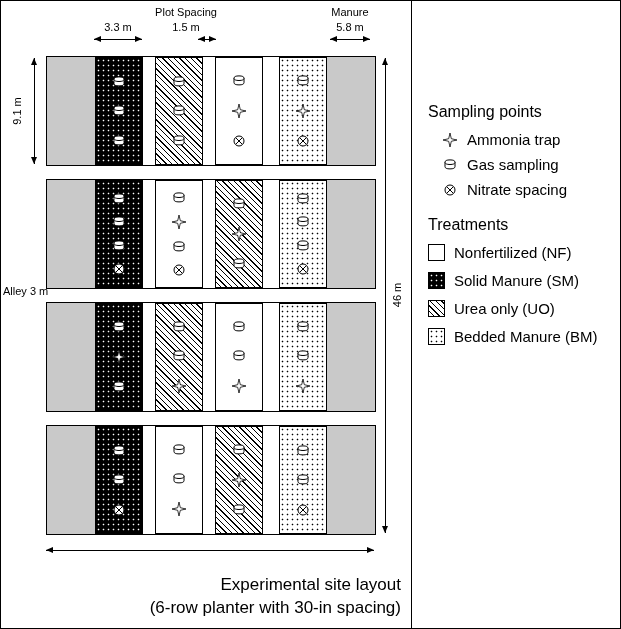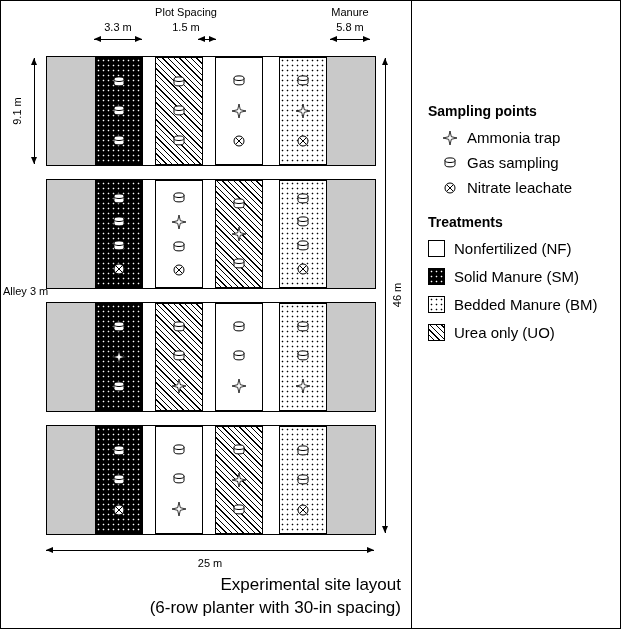--- a/index.html
+++ b/index.html
@@ -33,21 +33,21 @@
     display:flex;flex-direction:column;justify-content:space-evenly;align-items:center;}
   .plot-icon{line-height:0;display:block;}
 
   
   .pattern-sm{background-color:#000;background-image:radial-gradient(#fff 0.7px,transparent 1.1px);background-size:5px 5px;}
   .pattern-bm{background-color:#fff;background-image:radial-gradient(#000 0.7px,transparent 1.1px);background-size:5px 5px;}
   .pattern-uo{background:repeating-linear-gradient(45deg,#fff 0,#fff 3px,#000 3px,#000 4px);}
   .pattern-nf{background:#fff;}
 
   
-  .legend-title{font-weight:bold;font-size:14px;margin-bottom:10px;}
+  .legend-title{font-weight:normal;font-size:16px;margin-bottom:10px;}
   .legend-title.treatments{margin-top:18px;}
   .legend-item{display:flex;align-items:center;gap:9px;margin-bottom:8px;font-size:15px;}
   .legend-item.sampling{padding-left:14px;}
   .legend-item.treatment{margin-bottom:11px;}
   .legend-icon{width:16px;display:inline-flex;justify-content:center;line-height:0;}
   .swatch{width:15px;height:15px;flex:0 0 15px;border:1px solid #000;display:inline-block;box-sizing:content-box;}
 </style>
 </head>
 <body>
 
@@ -325,21 +325,20 @@
             <span class="plot-icon"><svg width="12" height="12" viewBox="0 0 12 12">
                 <circle cx="6" cy="6" r="5" fill="#fff" stroke="#000" stroke-width="1"></circle>
                 <path d="M3 3 L9 9 M9 3 L3 9" stroke="#000" stroke-width="1"></path>
               </svg></span>
           </div>
           <div class="buffer"></div>
         </div>
       </div>
 
     <div class="arrow-h" style="left:45px;top:549px;width:328px"></div>
-    <div class="lbl" style="left:45px;top:556px;width:328px;text-align:center">25 m</div>
     <div class="caption" style="left:10px;top:573px;width:390px">
       <div>Experimental site layout</div>
       <div>(6-row planter with 30-in spacing)</div>
     </div>
   </div>
 
   <div class="legend-panel">
     <div class="legend-title">Sampling points</div>
 
     <div class="legend-item sampling">
@@ -359,36 +358,36 @@
         </span>
       <span>Gas sampling</span>
     </div>
     <div class="legend-item sampling">
       <span class="legend-icon">
           <svg width="12" height="12" viewBox="0 0 12 12">
             <circle cx="6" cy="6" r="5" fill="#fff" stroke="#000" stroke-width="1"></circle>
             <path d="M3 3 L9 9 M9 3 L3 9" stroke="#000" stroke-width="1"></path>
           </svg>
         </span>
-      <span>Nitrate leachate</span>
+      <span>Nitrate spacing</span>
     </div>
 
     <div class="legend-title treatments">Treatments</div>
 
     <div class="legend-item treatment">
       <span class="swatch pattern-nf"></span>
       <span>Nonfertilized (NF)</span>
     </div>
     <div class="legend-item treatment">
       <span class="swatch pattern-sm"></span>
       <span>Solid Manure (SM)</span>
     </div>
     <div class="legend-item treatment">
+      <span class="swatch pattern-uo"></span>
+      <span>Urea only (UO)</span>
+    </div>
+    <div class="legend-item treatment">
       <span class="swatch pattern-bm"></span>
       <span>Bedded Manure (BM)</span>
     </div>
-    <div class="legend-item treatment">
-      <span class="swatch pattern-uo"></span>
-      <span>Urea only (UO)</span>
-    </div>
   </div>
 
 </div>
 
 </body></html>

